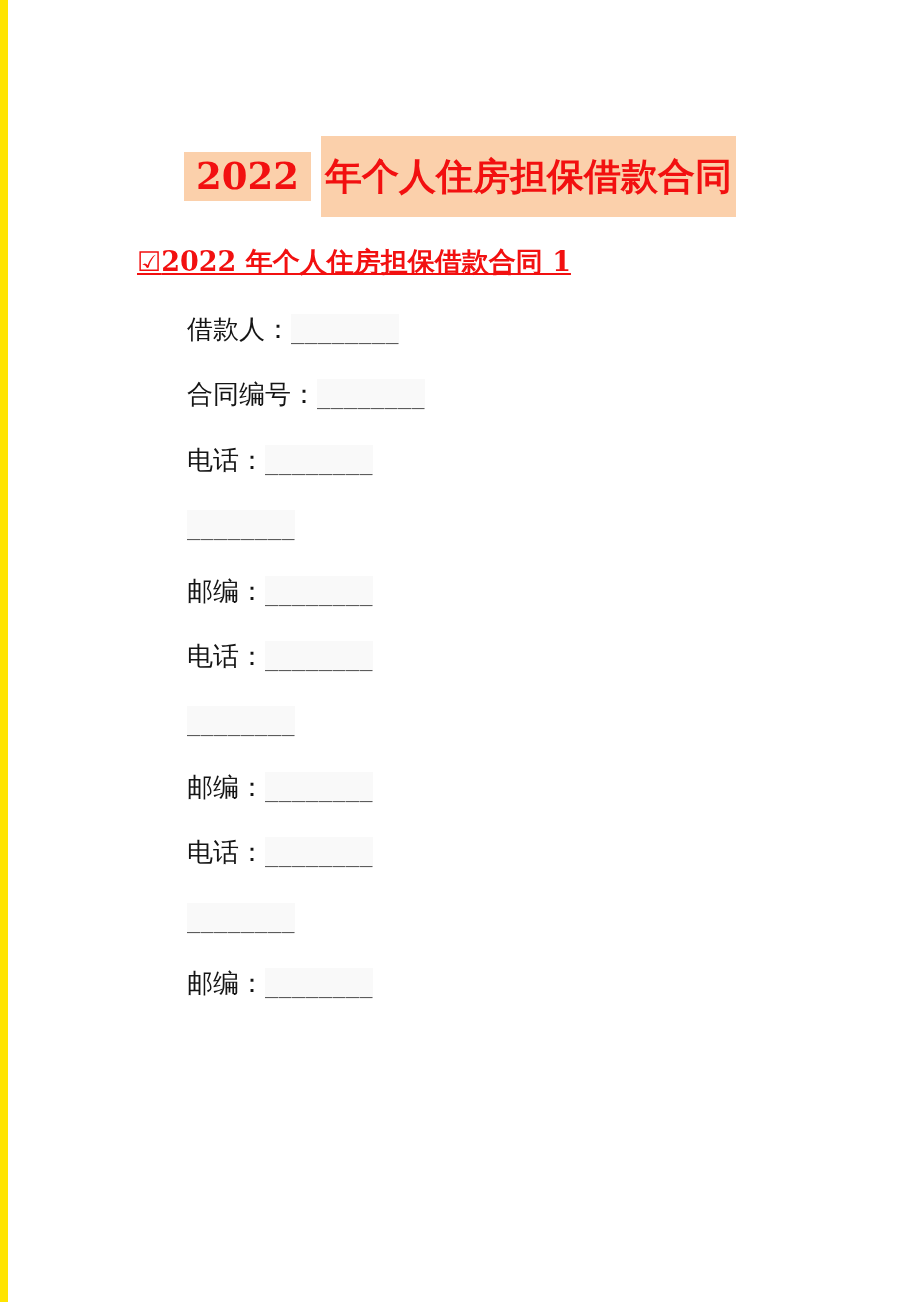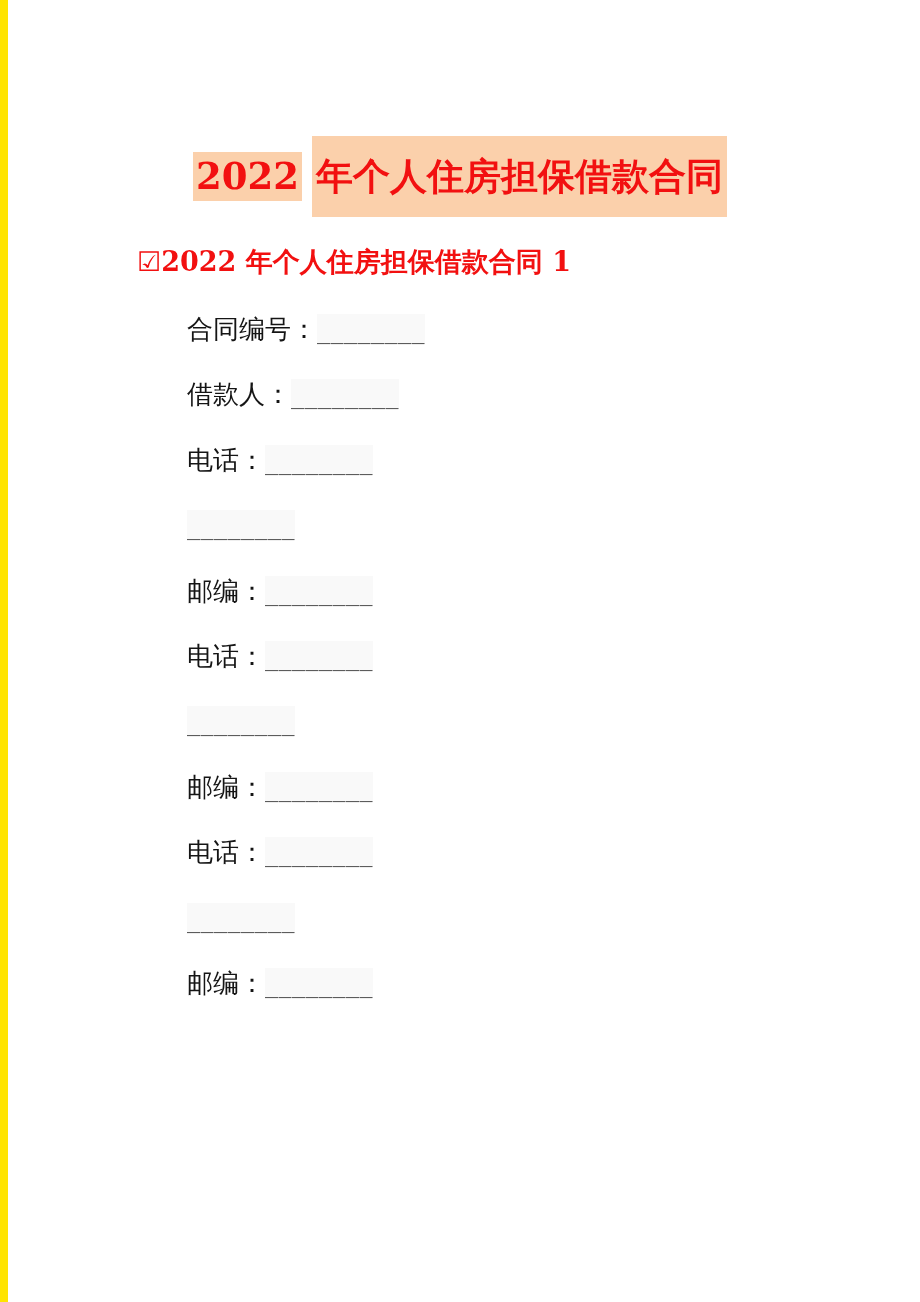--- a/index.html
+++ b/index.html
@@ -40,32 +40,33 @@
     color: var(--red, #f21010);
     white-space: nowrap;
   }
   .doc-title .hl {
     background: var(--peach, #fbd0ab);
     padding: 22px 4px;
     display: inline-block;
   }
   .doc-title .hl.year {
     margin-right: 10px;
-    padding: 6px 3px;
+    padding: 6px 12px;
   }
   .subtitle {
     position: absolute;
     top: 246px;
     left: 137px;
     margin: 0;
     font-size: 27px;
     line-height: 32px;
     font-weight: bold;
     color: var(--red, #f21010);
     white-space: nowrap;
+    text-decoration: underline;
   }
   .subtitle .cbx {
     font-weight: normal;
   }
   .form-area {
     position: absolute;
     top: 297px;
     left: 187px;
     width: 600px;
     font-size: 26px;
@@ -92,22 +93,22 @@
 
 <div class="page">
 
   <div class="edge-stripe"></div>
 
   <h1 class="doc-title"><span class="hl year">2022</span><span class="hl main">年个人住房担保借款合同</span></h1>
 
   <h2 class="subtitle"><span class="cbx">☑</span><span>2022 年个人住房担保借款合同 1</span></h2>
 
   <div class="form-area" id="form-area">
+      <p class="form-line"><span class="field-label">借款人：</span><span class="blank">________</span></p>
       <p class="form-line"><span class="field-label">合同编号：</span><span class="blank">________</span></p>
-      <p class="form-line"><span class="field-label">借款人：</span><span class="blank">________</span></p>
       <p class="form-line"><span class="field-label">电话：</span><span class="blank">________</span></p>
       <p class="form-line"><span class="blank">________</span></p>
       <p class="form-line"><span class="field-label">邮编：</span><span class="blank">________</span></p>
       <p class="form-line"><span class="field-label">电话：</span><span class="blank">________</span></p>
       <p class="form-line"><span class="blank">________</span></p>
       <p class="form-line"><span class="field-label">邮编：</span><span class="blank">________</span></p>
       <p class="form-line"><span class="field-label">电话：</span><span class="blank">________</span></p>
       <p class="form-line"><span class="blank">________</span></p>
       <p class="form-line"><span class="field-label">邮编：</span><span class="blank">________</span></p>
     </div>

